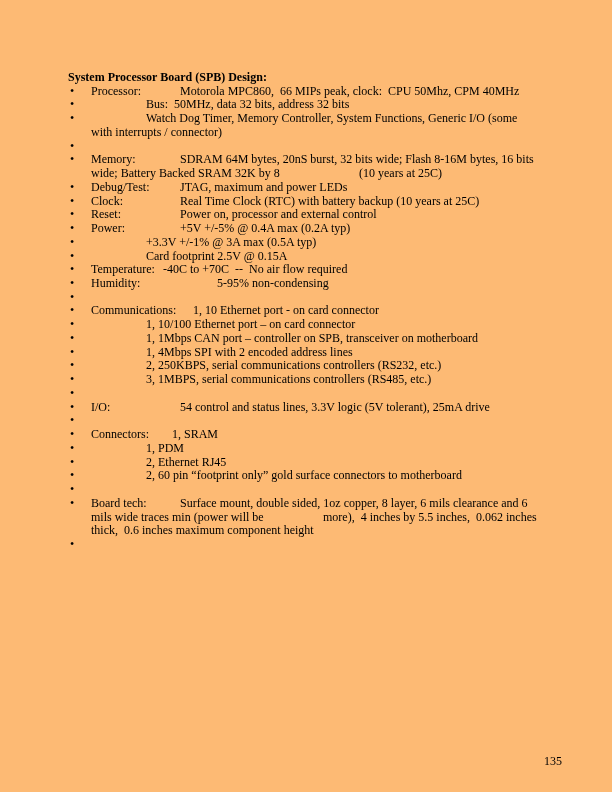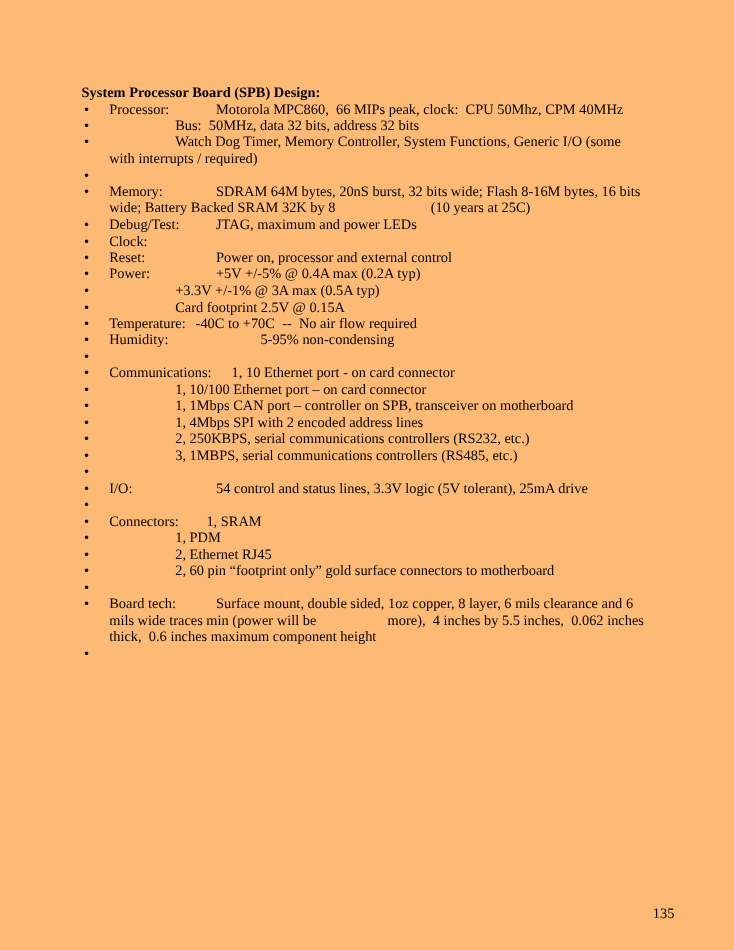--- a/index.html
+++ b/index.html
@@ -67,21 +67,21 @@
       </div>
       <div class="line">
         <span class="seg" style="left: 70px;">•</span>
         <span class="seg" style="left: 146px;">Bus:  50MHz, data 32 bits, address 32 bits</span>
       </div>
       <div class="line">
         <span class="seg" style="left: 70px;">•</span>
         <span class="seg" style="left: 146px;">Watch Dog Timer, Memory Controller, System Functions, Generic I/O (some</span>
       </div>
       <div class="line">
-        <span class="seg" style="left: 91px;">with interrupts / required)</span>
+        <span class="seg" style="left: 91px;">with interrupts / connector)</span>
       </div>
       <div class="line">
         <span class="seg" style="left: 70px;">•</span>
       </div>
       <div class="line">
         <span class="seg" style="left: 70px;">•</span>
         <span class="seg" style="left: 91px;">Memory:</span>
         <span class="seg" style="left: 180px;">SDRAM 64M bytes, 20nS burst, 32 bits wide; Flash 8-16M bytes, 16 bits</span>
       </div>
       <div class="line">
@@ -89,20 +89,21 @@
         <span class="seg" style="left: 359px;">(10 years at 25C)</span>
       </div>
       <div class="line">
         <span class="seg" style="left: 70px;">•</span>
         <span class="seg" style="left: 91px;">Debug/Test:</span>
         <span class="seg" style="left: 180px;">JTAG, maximum and power LEDs</span>
       </div>
       <div class="line">
         <span class="seg" style="left: 70px;">•</span>
         <span class="seg" style="left: 91px;">Clock:</span>
+        <span class="seg" style="left: 180px;">Real Time Clock (RTC) with battery backup (10 years at 25C)</span>
       </div>
       <div class="line">
         <span class="seg" style="left: 70px;">•</span>
         <span class="seg" style="left: 91px;">Reset:</span>
         <span class="seg" style="left: 180px;">Power on, processor and external control</span>
       </div>
       <div class="line">
         <span class="seg" style="left: 70px;">•</span>
         <span class="seg" style="left: 91px;">Power:</span>
         <span class="seg" style="left: 180px;">+5V +/-5% @ 0.4A max (0.2A typ)</span>

